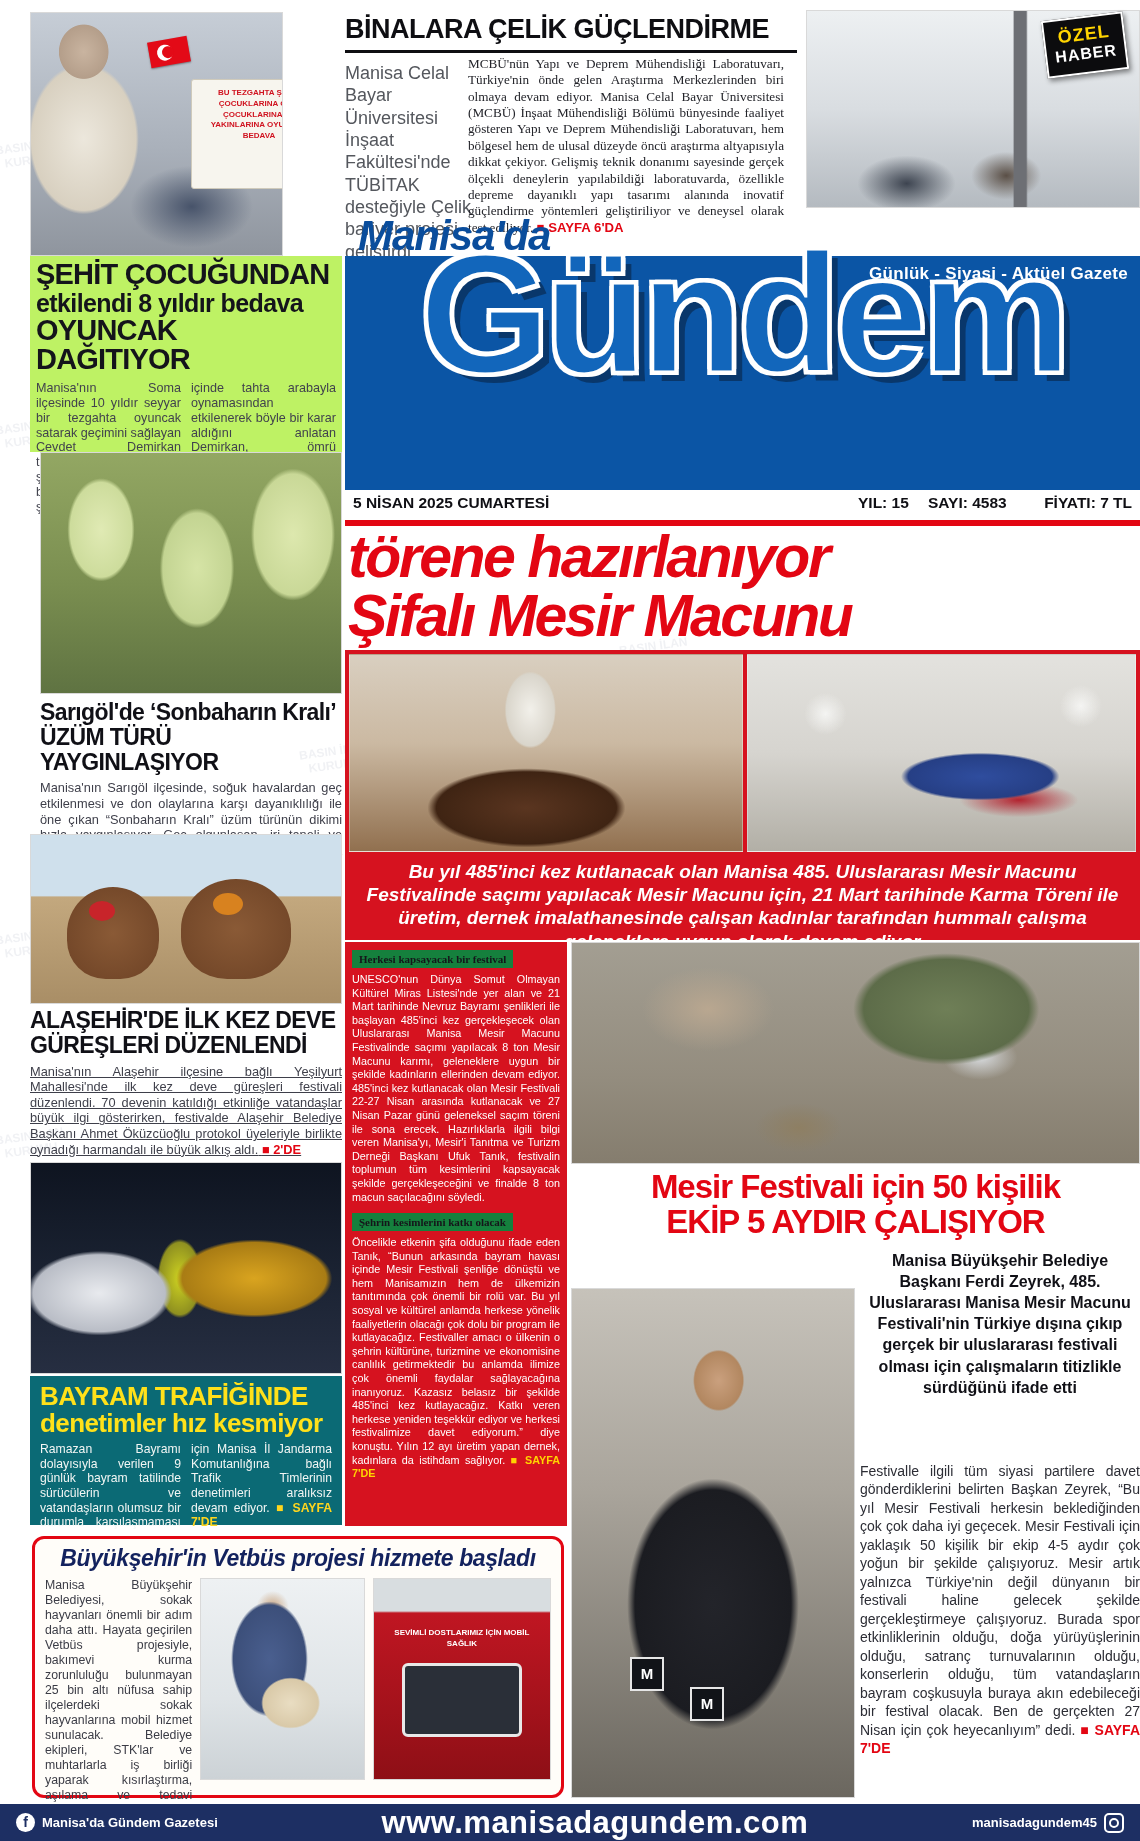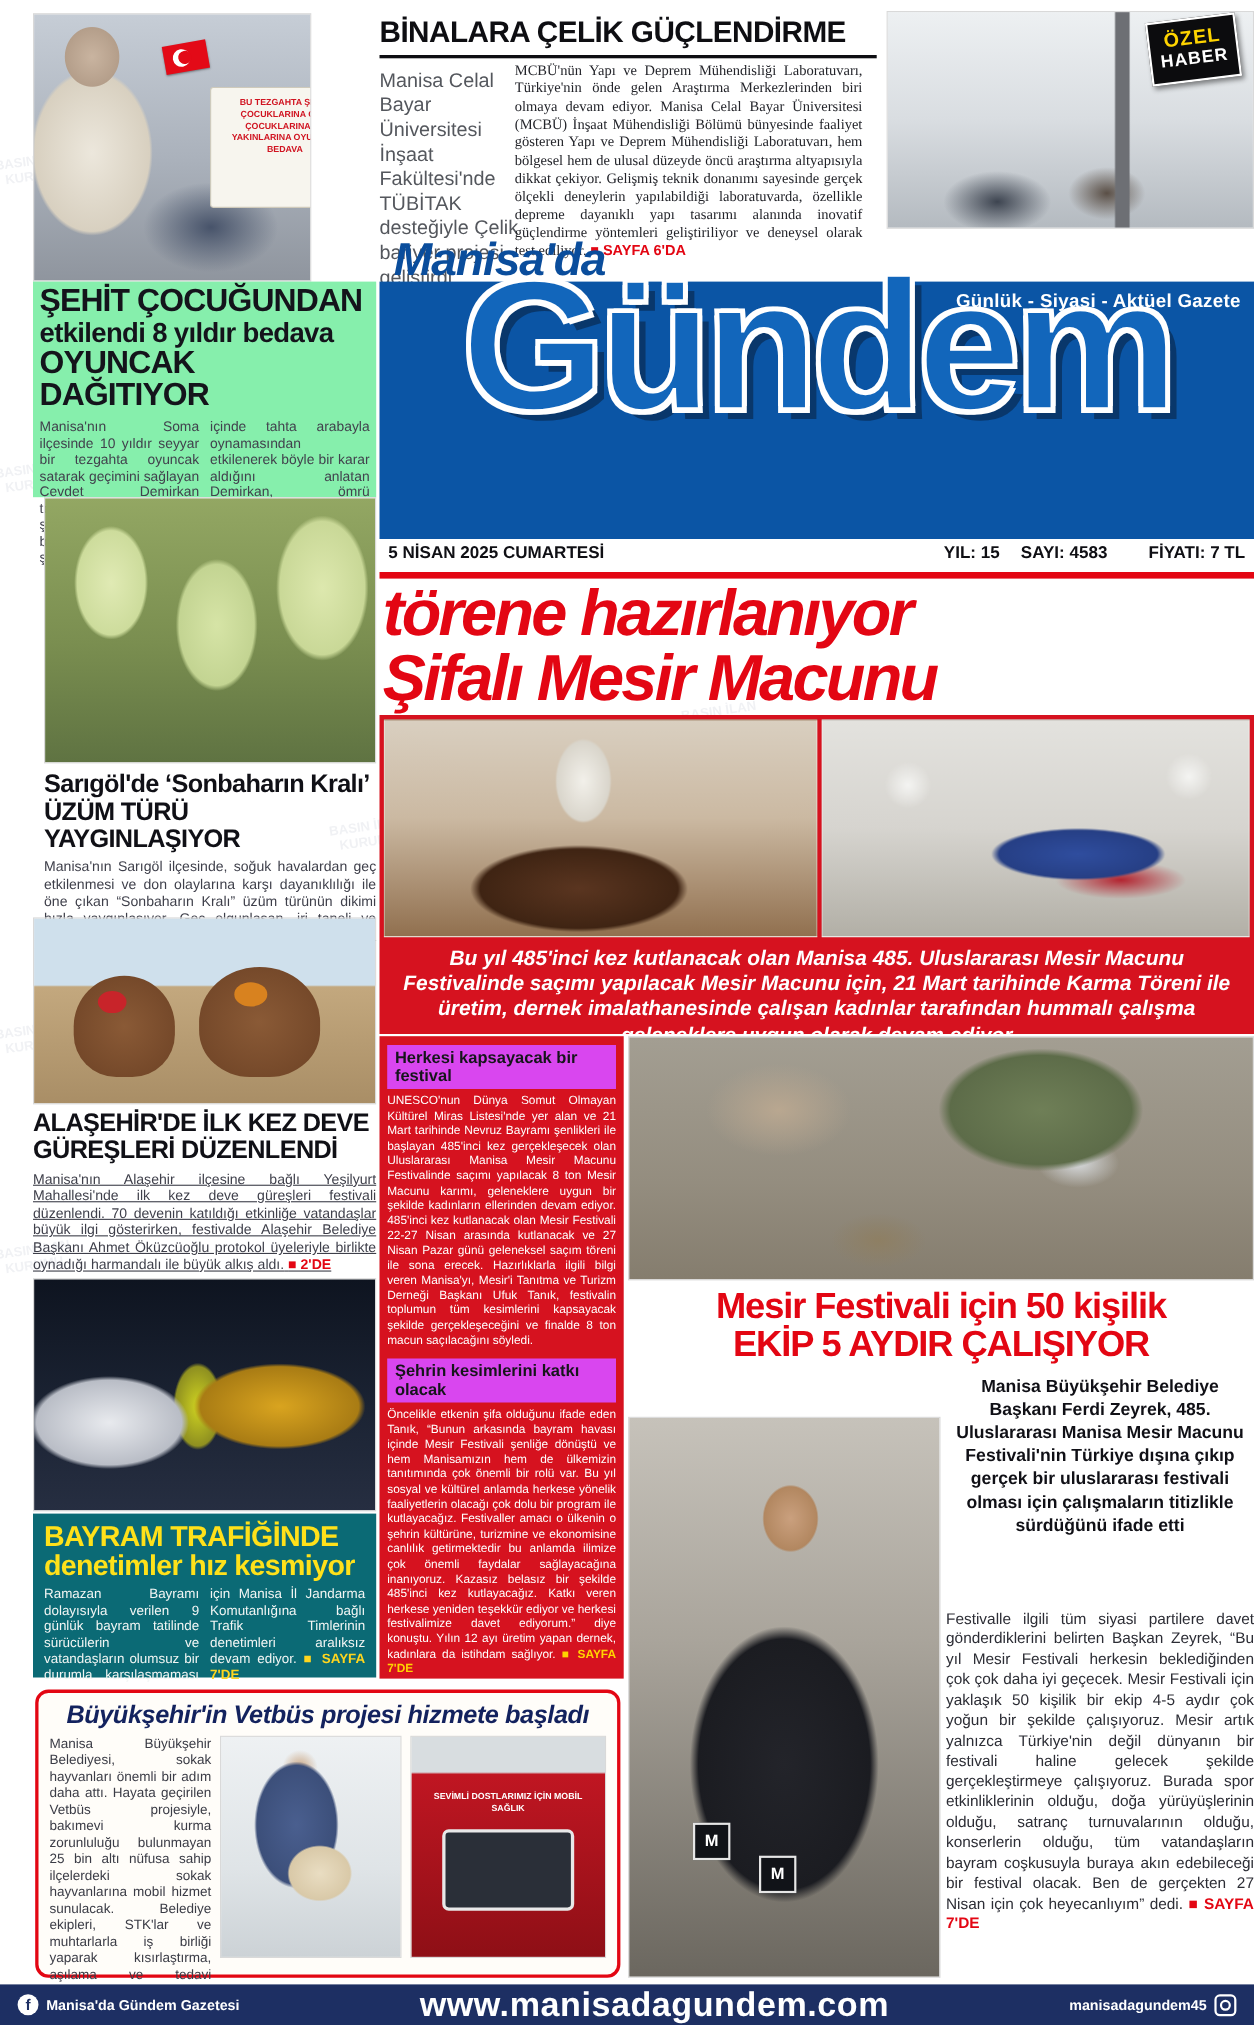--- a/index.html
+++ b/index.html
@@ -35,21 +35,21 @@
     background:
       linear-gradient(90deg, transparent 62%, #6d6f74 62.5%, #6d6f74 66%, transparent 66.5%),
       radial-gradient(70px 40px at 30% 88%, #3d4450 0%, transparent 70%),
       radial-gradient(50px 34px at 60% 84%, #5a4f46 0%, transparent 70%),
       linear-gradient(180deg,#edf0f2 0%,#d9dde1 50%,#b4bac0 100%);}
   #badge-ozel{left:1044px;top:16px;width:82px;height:58px;background:#0c0c0e;border:2px solid #fff;
     transform:rotate(-7deg);text-align:center;box-shadow:2px 3px 5px rgba(0,0,0,.45);padding-top:6px;}
   #badge-ozel .b1{color:#ffd400;font-weight:900;font-size:18px;letter-spacing:1px;}
   #badge-ozel .b2{color:#ffffff;font-weight:900;font-size:16px;letter-spacing:1px;}
   
-  #story-toy{left:30px;top:256px;width:312px;height:196px;background:#86efac;padding:4px 6px;}
+  #story-toy{left:30px;top:256px;width:312px;height:196px;background:#bef264;padding:4px 6px;}
   #story-toy .h1{font-size:29px;font-weight:900;letter-spacing:-.8px;color:#14141b;line-height:1.02;}
   #story-toy .h2{font-size:25px;font-weight:800;letter-spacing:-.6px;color:#14141b;line-height:1.05;}
   #story-toy .bod{margin-top:6px;column-count:2;column-gap:10px;font-size:12.6px;line-height:1.18;
     text-align:justify;color:#41424d;}
   #photo-grapes{left:40px;top:452px;width:302px;height:242px;
     background:
       radial-gradient(56px 86px at 20% 32%, #e0eab4 0%, #cddc9c 55%, transparent 60%),
       radial-gradient(62px 100px at 52% 48%, #d6e4a6 0%, #c3d492 55%, transparent 60%),
       radial-gradient(70px 110px at 84% 34%, #dde8ae 0%, #c9d897 55%, transparent 60%),
       linear-gradient(180deg,#93a763 0%,#7a8e50 55%,#5f7342 100%);}
@@ -117,22 +117,22 @@
   #photo-women{width:387px;
     background:
       radial-gradient(120px 36px at 60% 62%, #2f4d9e 0%, #263f85 60%, transparent 66%),
       radial-gradient(90px 26px at 70% 74%, #b32430 0%, transparent 66%),
       radial-gradient(34px 34px at 20% 30%, #f4f4f2 0%, transparent 62%),
       radial-gradient(34px 34px at 86% 26%, #f4f4f2 0%, transparent 62%),
       linear-gradient(180deg,#e3e2de 0%,#d6d4cf 50%,#b2afa6 100%);}
   #mesir-lede{clear:both;padding:8px 16px 0 16px;color:#ffffff;font-weight:900;font-style:italic;
     font-size:19px;line-height:1.22;text-align:center;}
   #mesir-col{left:345px;top:942px;width:222px;height:584px;background:#d6121f;padding:6px 7px;overflow:hidden;}
-  .ylabel{display:inline-block;background:#d946ef;color:#15151a;font-weight:900;font-size:15px;
-    padding:3px 7px;margin:2px 0 5px 0;}
+  .ylabel{display:inline-block;background:#15803d;color:#15151a;font-weight:900;font-size:11px;
+    padding:3px 7px;margin:2px 0 5px 0;font-family:Liberation Serif, serif;}
   .redcol-body{color:#fff;font-size:10.8px;line-height:1.26;text-align:justify;margin-bottom:7px;}
   .yref{color:#ffd400;font-weight:900;}
   #photo-aerial{left:571px;top:942px;width:569px;height:222px;
     background:
       radial-gradient(150px 90px at 66% 30%, #6f7f57 0%, #5d6c49 55%, transparent 62%),
       radial-gradient(60px 36px at 72% 52%, #d7dadd 0%, transparent 62%),
       radial-gradient(110px 70px at 24% 30%, #b9a790 0%, transparent 60%),
       radial-gradient(70px 40px at 40% 84%, #8e7f63 0%, transparent 62%),
       linear-gradient(180deg,#a39e92 0%,#948d7f 60%,#857d6e 100%);}
   #zeyrek-headline{left:571px;top:1170px;width:569px;text-align:center;color:#e30613;font-weight:900;

